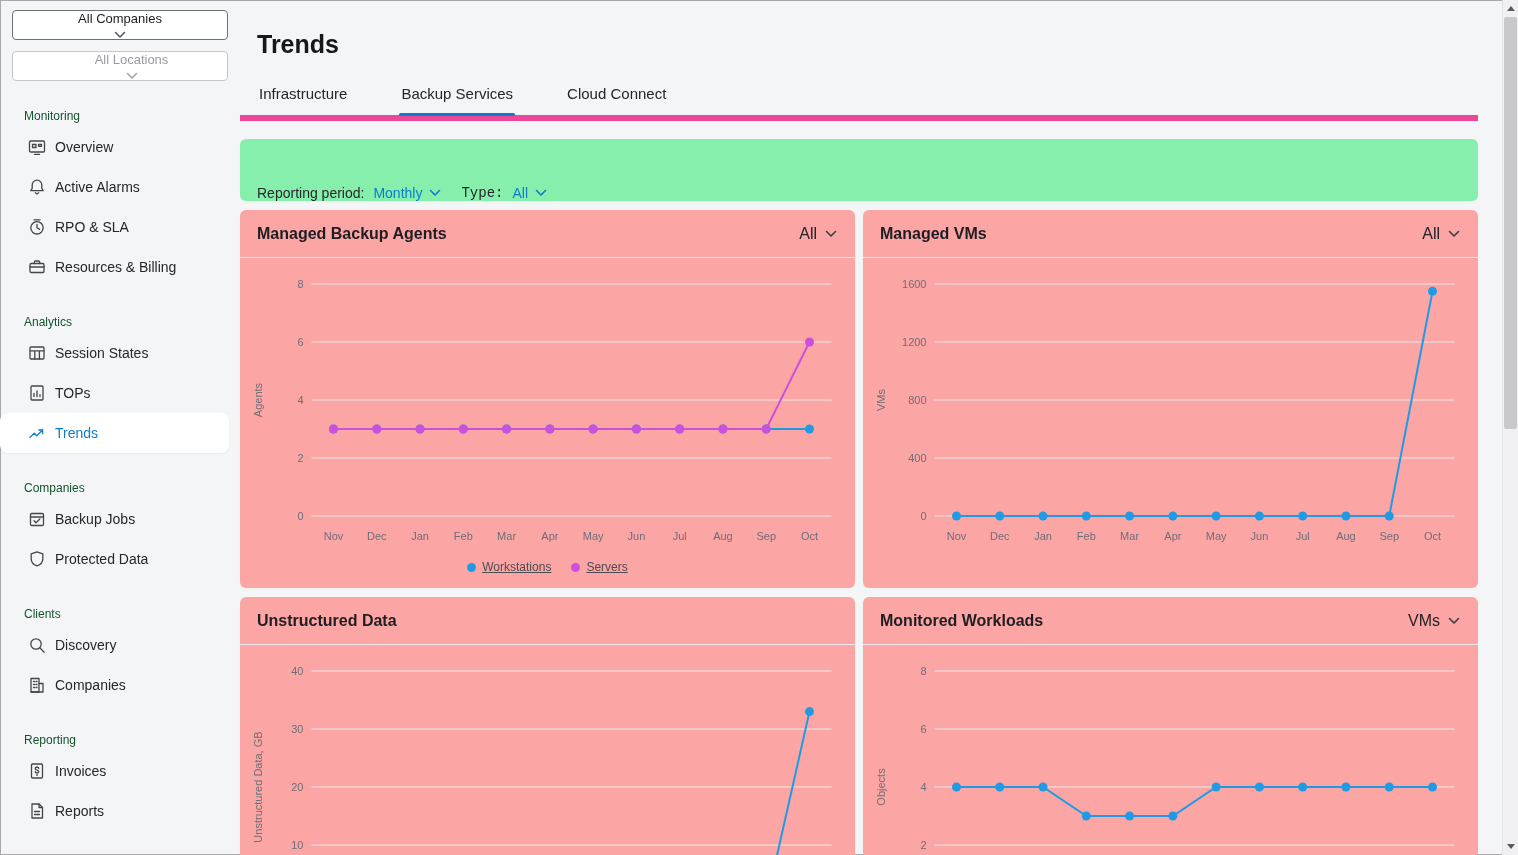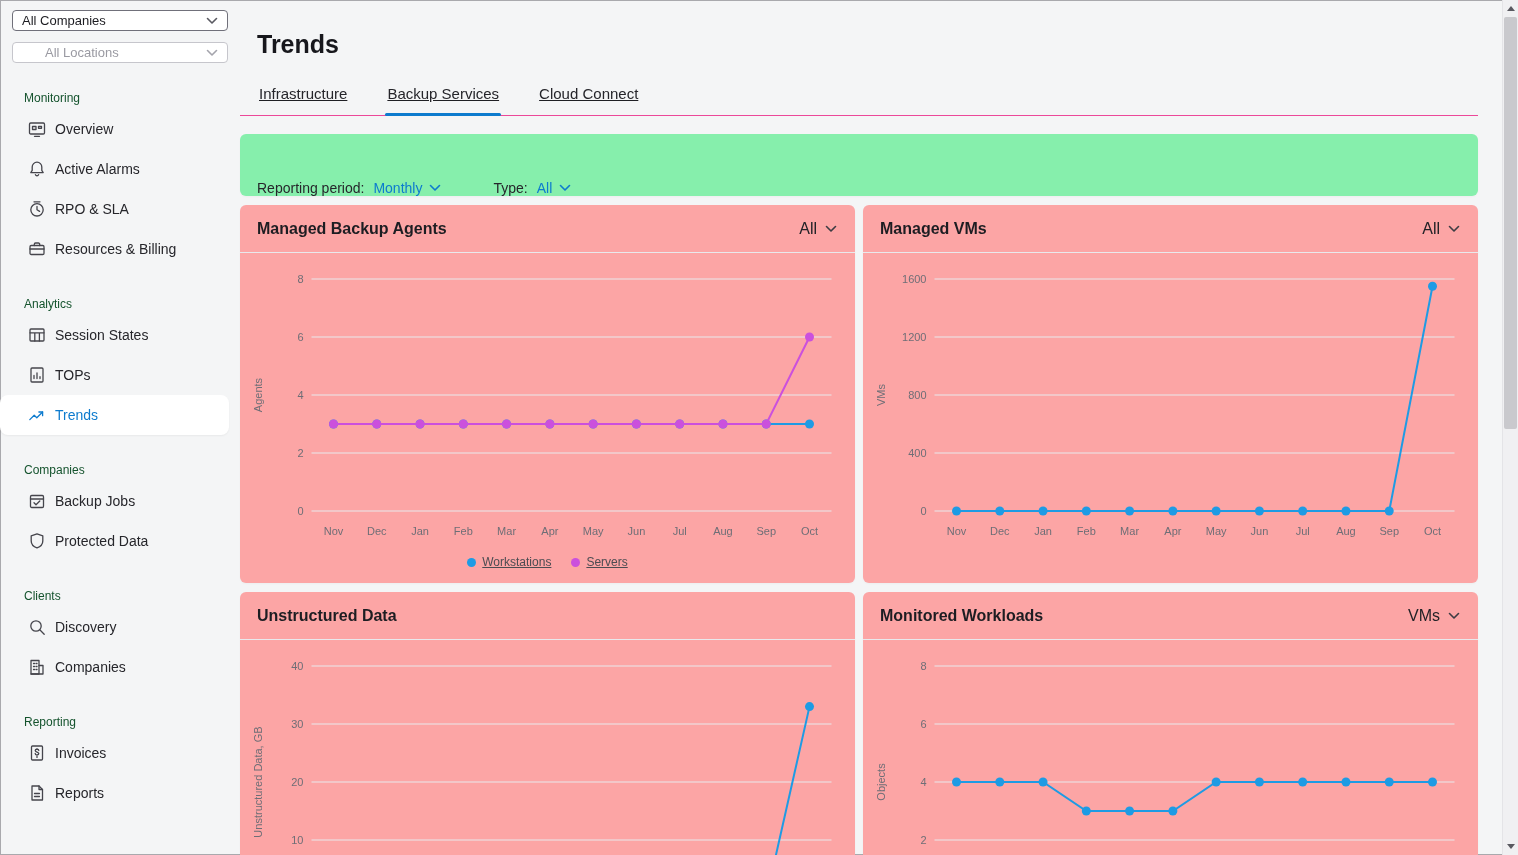--- a/index.html
+++ b/index.html
@@ -3,50 +3,50 @@
 <meta charset="utf-8">
 <style>
   * { margin:0; padding:0; box-sizing:border-box; }
   html,body { width:1518px; height:855px; overflow:hidden; }
   body { font-family:"Liberation Sans", sans-serif; background:#f4f5f6; color:#1f1f24; }
   .app { position:relative; width:1518px; height:855px; display:flex; box-shadow: inset 0 0 0 1px #a9a9ad; }
 
   
   .sidebar { width:240px; flex:none; padding:10px 0 0 0; }
   .sidebar-selects { padding:0 12px; }
-  .select { height:21px; background:#fff; border:1px solid #70707a; border-radius:4px;
+  .select { height:30px; background:#fff; border:1px solid #70707a; border-radius:4px;
             display:flex; align-items:center; justify-content:space-between; padding:0 9px;
-            font-size:13px; color:#1c1c21; cursor:pointer; }
+            font-size:13px; color:#1c1c21; cursor:pointer;flex-direction:column; }
   .select + .select { margin-top:11px;padding-left:32px; }
   .select.muted { color:#9a9aa2; border-color:#c6c6cc; }
   .select .chev { color:#5a5a62; }
   .select.muted .chev { color:#a4a4ac; }
 
   .nav-section-label { margin:28px 0 4px 24px; font-size:12px; color:#14532d; }
   .nav-item { height:40px; display:flex; align-items:center; gap:9px; padding-left:28px;
               font-size:14px; color:#26262b; cursor:pointer; margin-right:11px;
               border-radius:8px; }
   .nav-item .nav-icon { width:18px; height:18px; display:flex; align-items:center; color:#45454c; flex:none; }
   .nav-item.active { background:#fff; color:#0d7bce; box-shadow:0 1px 2px rgba(0,0,0,.05); }
   .nav-item.active .nav-icon { color:#0d7bce; }
 
   
   .main { flex:1; min-width:0; padding-right:24px; }
   h1.page-title { font-size:25px; font-weight:700; color:#17171c; margin:30px 0 26px 17px; }
-  .tabs { display:flex; gap:36px; padding-left:17px; border-bottom:1px solid #ec4899;text-decoration:underline; }
+  .tabs { display:flex; gap:50px; padding-left:17px; border-bottom:6px solid #ec4899; }
   .tab { background:none; border:none; font:inherit; font-size:15px; color:#25252a;
          padding:0 2px 13px 2px; cursor:pointer; position:relative; }
   .tab.active::after { content:''; position:absolute; left:0; right:0; bottom:-1px; height:3px;
                        background:#0d7bce; border-radius:2px; }
 
   .filter-card { margin-top:18px; height:62px; background:#86efac; border-radius:6px;
                  display:flex; align-items:flex-end; padding:0 20px 0 17px; font-size:14px;
                  box-shadow:0 1px 2px rgba(0,0,0,.03); }
   .flabel { color:#26262b; }
-  .flabel.type { margin-left:52px; }
+  .flabel.type { margin-left:20px;font-family:Liberation Mono, monospace; }
   .fvalue { display:flex; align-items:center; gap:7px; color:#0d7bce; background:none; border:none;
             font:inherit; font-size:14px; margin-left:9px; cursor:pointer; }
   .fvalue .chev { color:#0d7bce; }
 
   .grid { margin-top:9px; display:grid; grid-template-columns:1fr 1fr; gap:9px 8px;
           grid-auto-rows:378px; }
   .card { background:#fca5a5; border-radius:6px; overflow:hidden; box-shadow:0 1px 2px rgba(0,0,0,.03); }
   .card-head { height:48px; display:flex; align-items:center; justify-content:space-between;
                padding:0 18px 0 17px; border-bottom:1px solid #e9e9ec; }
   .card-title { font-size:16px; font-weight:700; color:#1d1d22; }

